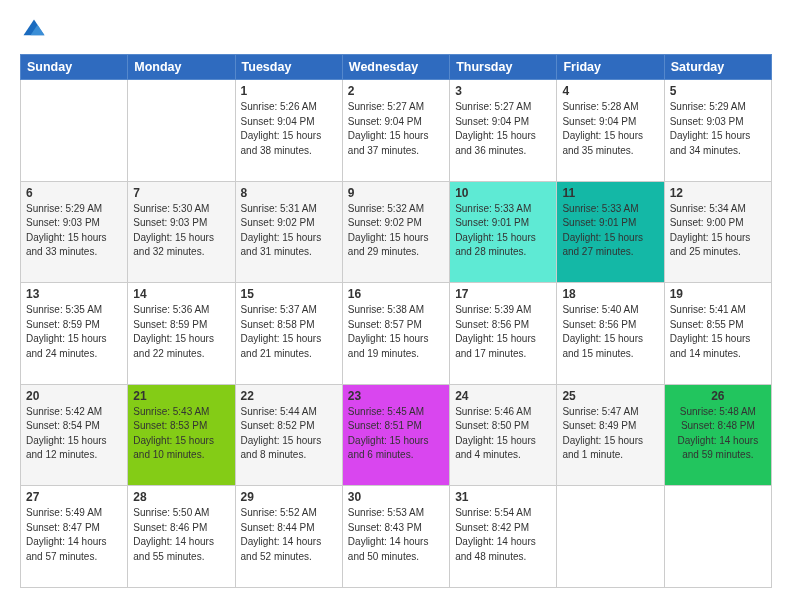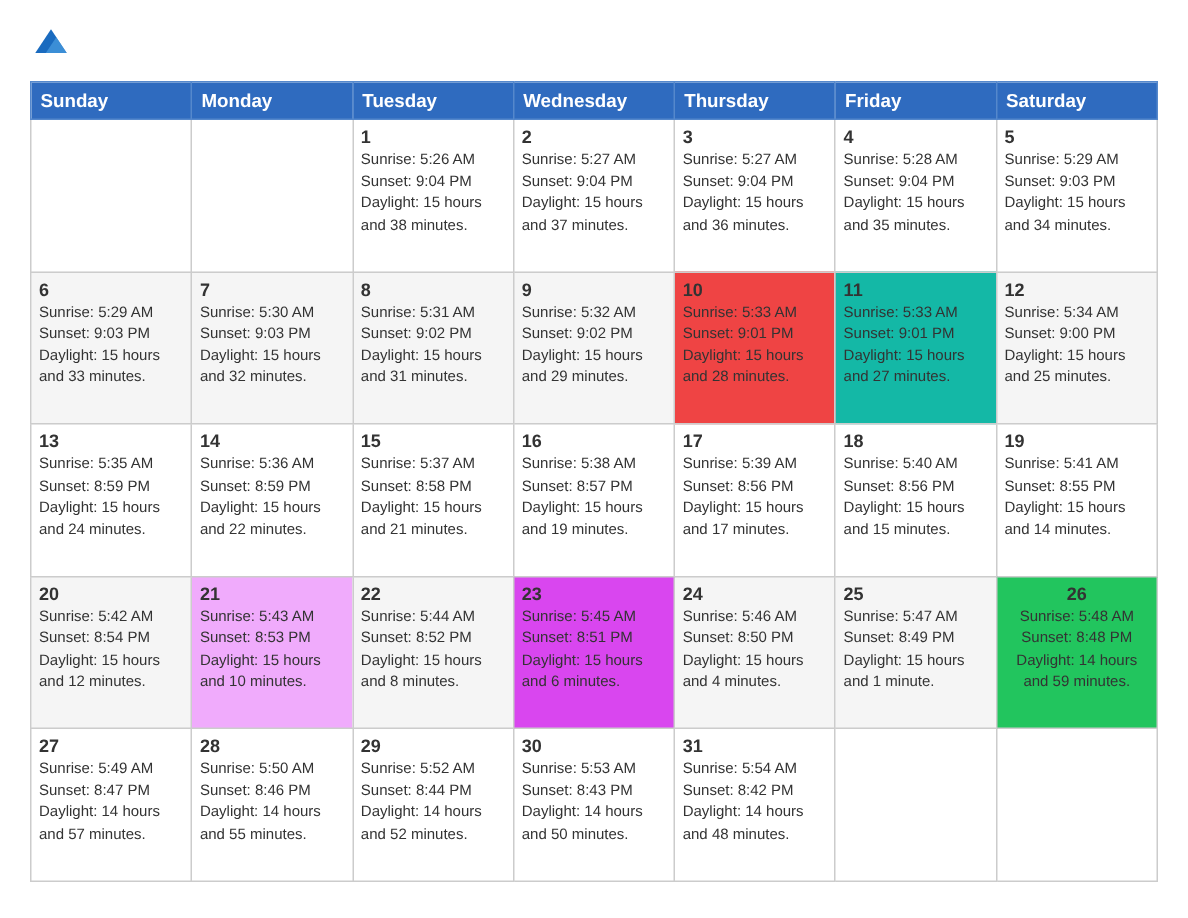--- a/index.html
+++ b/index.html
@@ -143,36 +143,36 @@
           <td><span class="day-number">2</span><span class="day-info">Sunrise: 5:27 AM<br>Sunset: 9:04 PM<br>Daylight: 15 hours and 37 minutes.</span></td>
           <td><span class="day-number">3</span><span class="day-info">Sunrise: 5:27 AM<br>Sunset: 9:04 PM<br>Daylight: 15 hours and 36 minutes.</span></td>
           <td><span class="day-number">4</span><span class="day-info">Sunrise: 5:28 AM<br>Sunset: 9:04 PM<br>Daylight: 15 hours and 35 minutes.</span></td>
           <td><span class="day-number">5</span><span class="day-info">Sunrise: 5:29 AM<br>Sunset: 9:03 PM<br>Daylight: 15 hours and 34 minutes.</span></td>
         </tr>
         <tr>
           <td style="background: rgb(245, 245, 245);"><span class="day-number">6</span><span class="day-info">Sunrise: 5:29 AM<br>Sunset: 9:03 PM<br>Daylight: 15 hours and 33 minutes.</span></td>
           <td style="background: rgb(245, 245, 245);"><span class="day-number">7</span><span class="day-info">Sunrise: 5:30 AM<br>Sunset: 9:03 PM<br>Daylight: 15 hours and 32 minutes.</span></td>
           <td style="background: rgb(245, 245, 245);"><span class="day-number">8</span><span class="day-info">Sunrise: 5:31 AM<br>Sunset: 9:02 PM<br>Daylight: 15 hours and 31 minutes.</span></td>
           <td style="background: rgb(245, 245, 245);"><span class="day-number">9</span><span class="day-info">Sunrise: 5:32 AM<br>Sunset: 9:02 PM<br>Daylight: 15 hours and 29 minutes.</span></td>
-          <td style="background: #ef4444;"><span class="day-number">10</span><span class="day-info">Sunrise: 5:33 AM<br>Sunset: 9:01 PM<br>Daylight: 15 hours and 28 minutes.</span></td>
+          <td style="background: #5eead4;"><span class="day-number">10</span><span class="day-info">Sunrise: 5:33 AM<br>Sunset: 9:01 PM<br>Daylight: 15 hours and 28 minutes.</span></td>
           <td style="background: #14b8a6;"><span class="day-number">11</span><span class="day-info">Sunrise: 5:33 AM<br>Sunset: 9:01 PM<br>Daylight: 15 hours and 27 minutes.</span></td>
           <td style="background: rgb(245, 245, 245);"><span class="day-number">12</span><span class="day-info">Sunrise: 5:34 AM<br>Sunset: 9:00 PM<br>Daylight: 15 hours and 25 minutes.</span></td>
         </tr>
         <tr>
           <td><span class="day-number">13</span><span class="day-info">Sunrise: 5:35 AM<br>Sunset: 8:59 PM<br>Daylight: 15 hours and 24 minutes.</span></td>
           <td><span class="day-number">14</span><span class="day-info">Sunrise: 5:36 AM<br>Sunset: 8:59 PM<br>Daylight: 15 hours and 22 minutes.</span></td>
           <td><span class="day-number">15</span><span class="day-info">Sunrise: 5:37 AM<br>Sunset: 8:58 PM<br>Daylight: 15 hours and 21 minutes.</span></td>
           <td><span class="day-number">16</span><span class="day-info">Sunrise: 5:38 AM<br>Sunset: 8:57 PM<br>Daylight: 15 hours and 19 minutes.</span></td>
           <td><span class="day-number">17</span><span class="day-info">Sunrise: 5:39 AM<br>Sunset: 8:56 PM<br>Daylight: 15 hours and 17 minutes.</span></td>
           <td><span class="day-number">18</span><span class="day-info">Sunrise: 5:40 AM<br>Sunset: 8:56 PM<br>Daylight: 15 hours and 15 minutes.</span></td>
           <td><span class="day-number">19</span><span class="day-info">Sunrise: 5:41 AM<br>Sunset: 8:55 PM<br>Daylight: 15 hours and 14 minutes.</span></td>
         </tr>
         <tr>
           <td style="background: rgb(245, 245, 245);"><span class="day-number">20</span><span class="day-info">Sunrise: 5:42 AM<br>Sunset: 8:54 PM<br>Daylight: 15 hours and 12 minutes.</span></td>
-          <td style="background: #f0abfc; margin-left: 12px;"><span class="day-number">21</span><span class="day-info">Sunrise: 5:43 AM<br>Sunset: 8:53 PM<br>Daylight: 15 hours and 10 minutes.</span></td>
+          <td style="background: #84cc16; margin-left: 12px;"><span class="day-number">21</span><span class="day-info">Sunrise: 5:43 AM<br>Sunset: 8:53 PM<br>Daylight: 15 hours and 10 minutes.</span></td>
           <td style="background: rgb(245, 245, 245); margin-left: 36px;"><span class="day-number">22</span><span class="day-info">Sunrise: 5:44 AM<br>Sunset: 8:52 PM<br>Daylight: 15 hours and 8 minutes.</span></td>
           <td style="background: #d946ef;"><span class="day-number">23</span><span class="day-info">Sunrise: 5:45 AM<br>Sunset: 8:51 PM<br>Daylight: 15 hours and 6 minutes.</span></td>
           <td style="background: rgb(245, 245, 245);"><span class="day-number">24</span><span class="day-info">Sunrise: 5:46 AM<br>Sunset: 8:50 PM<br>Daylight: 15 hours and 4 minutes.</span></td>
           <td style="background: rgb(245, 245, 245);"><span class="day-number">25</span><span class="day-info">Sunrise: 5:47 AM<br>Sunset: 8:49 PM<br>Daylight: 15 hours and 1 minute.</span></td>
           <td style="background: #22c55e; text-align: center;"><span class="day-number">26</span><span class="day-info">Sunrise: 5:48 AM<br>Sunset: 8:48 PM<br>Daylight: 14 hours and 59 minutes.</span></td>
         </tr>
         <tr>
           <td><span class="day-number">27</span><span class="day-info">Sunrise: 5:49 AM<br>Sunset: 8:47 PM<br>Daylight: 14 hours and 57 minutes.</span></td>
           <td><span class="day-number">28</span><span class="day-info">Sunrise: 5:50 AM<br>Sunset: 8:46 PM<br>Daylight: 14 hours and 55 minutes.</span></td>
           <td><span class="day-number">29</span><span class="day-info">Sunrise: 5:52 AM<br>Sunset: 8:44 PM<br>Daylight: 14 hours and 52 minutes.</span></td>

